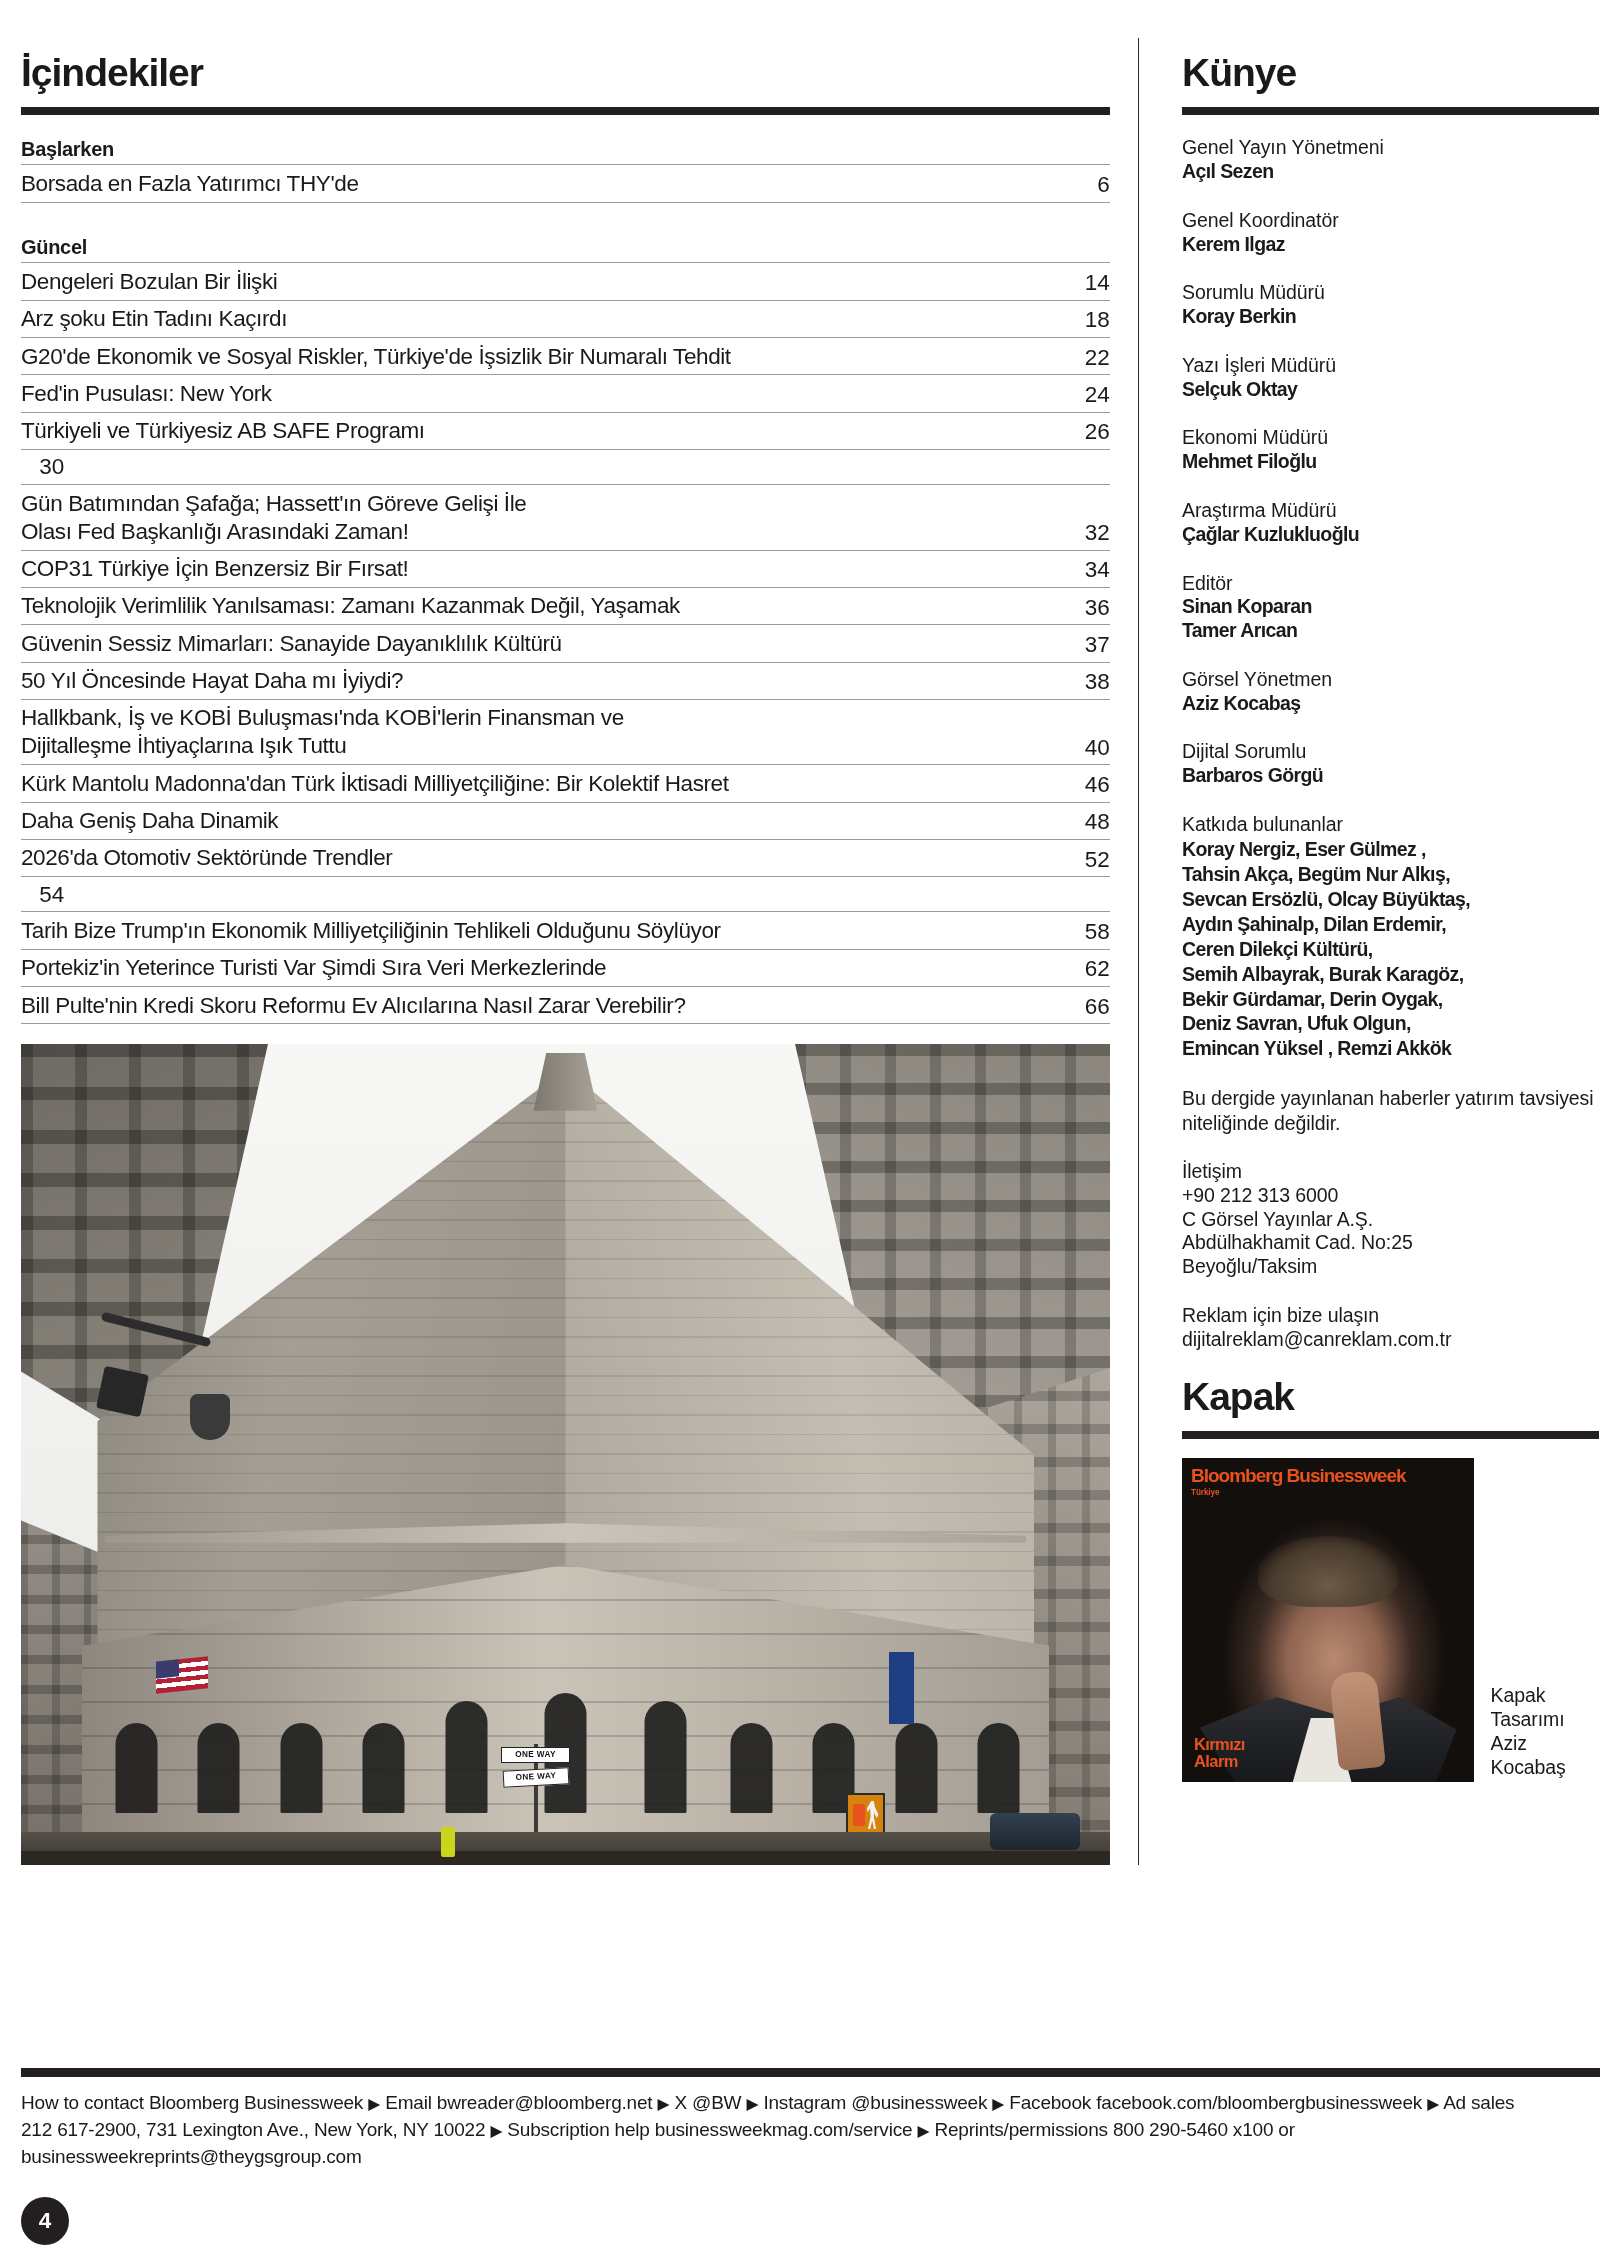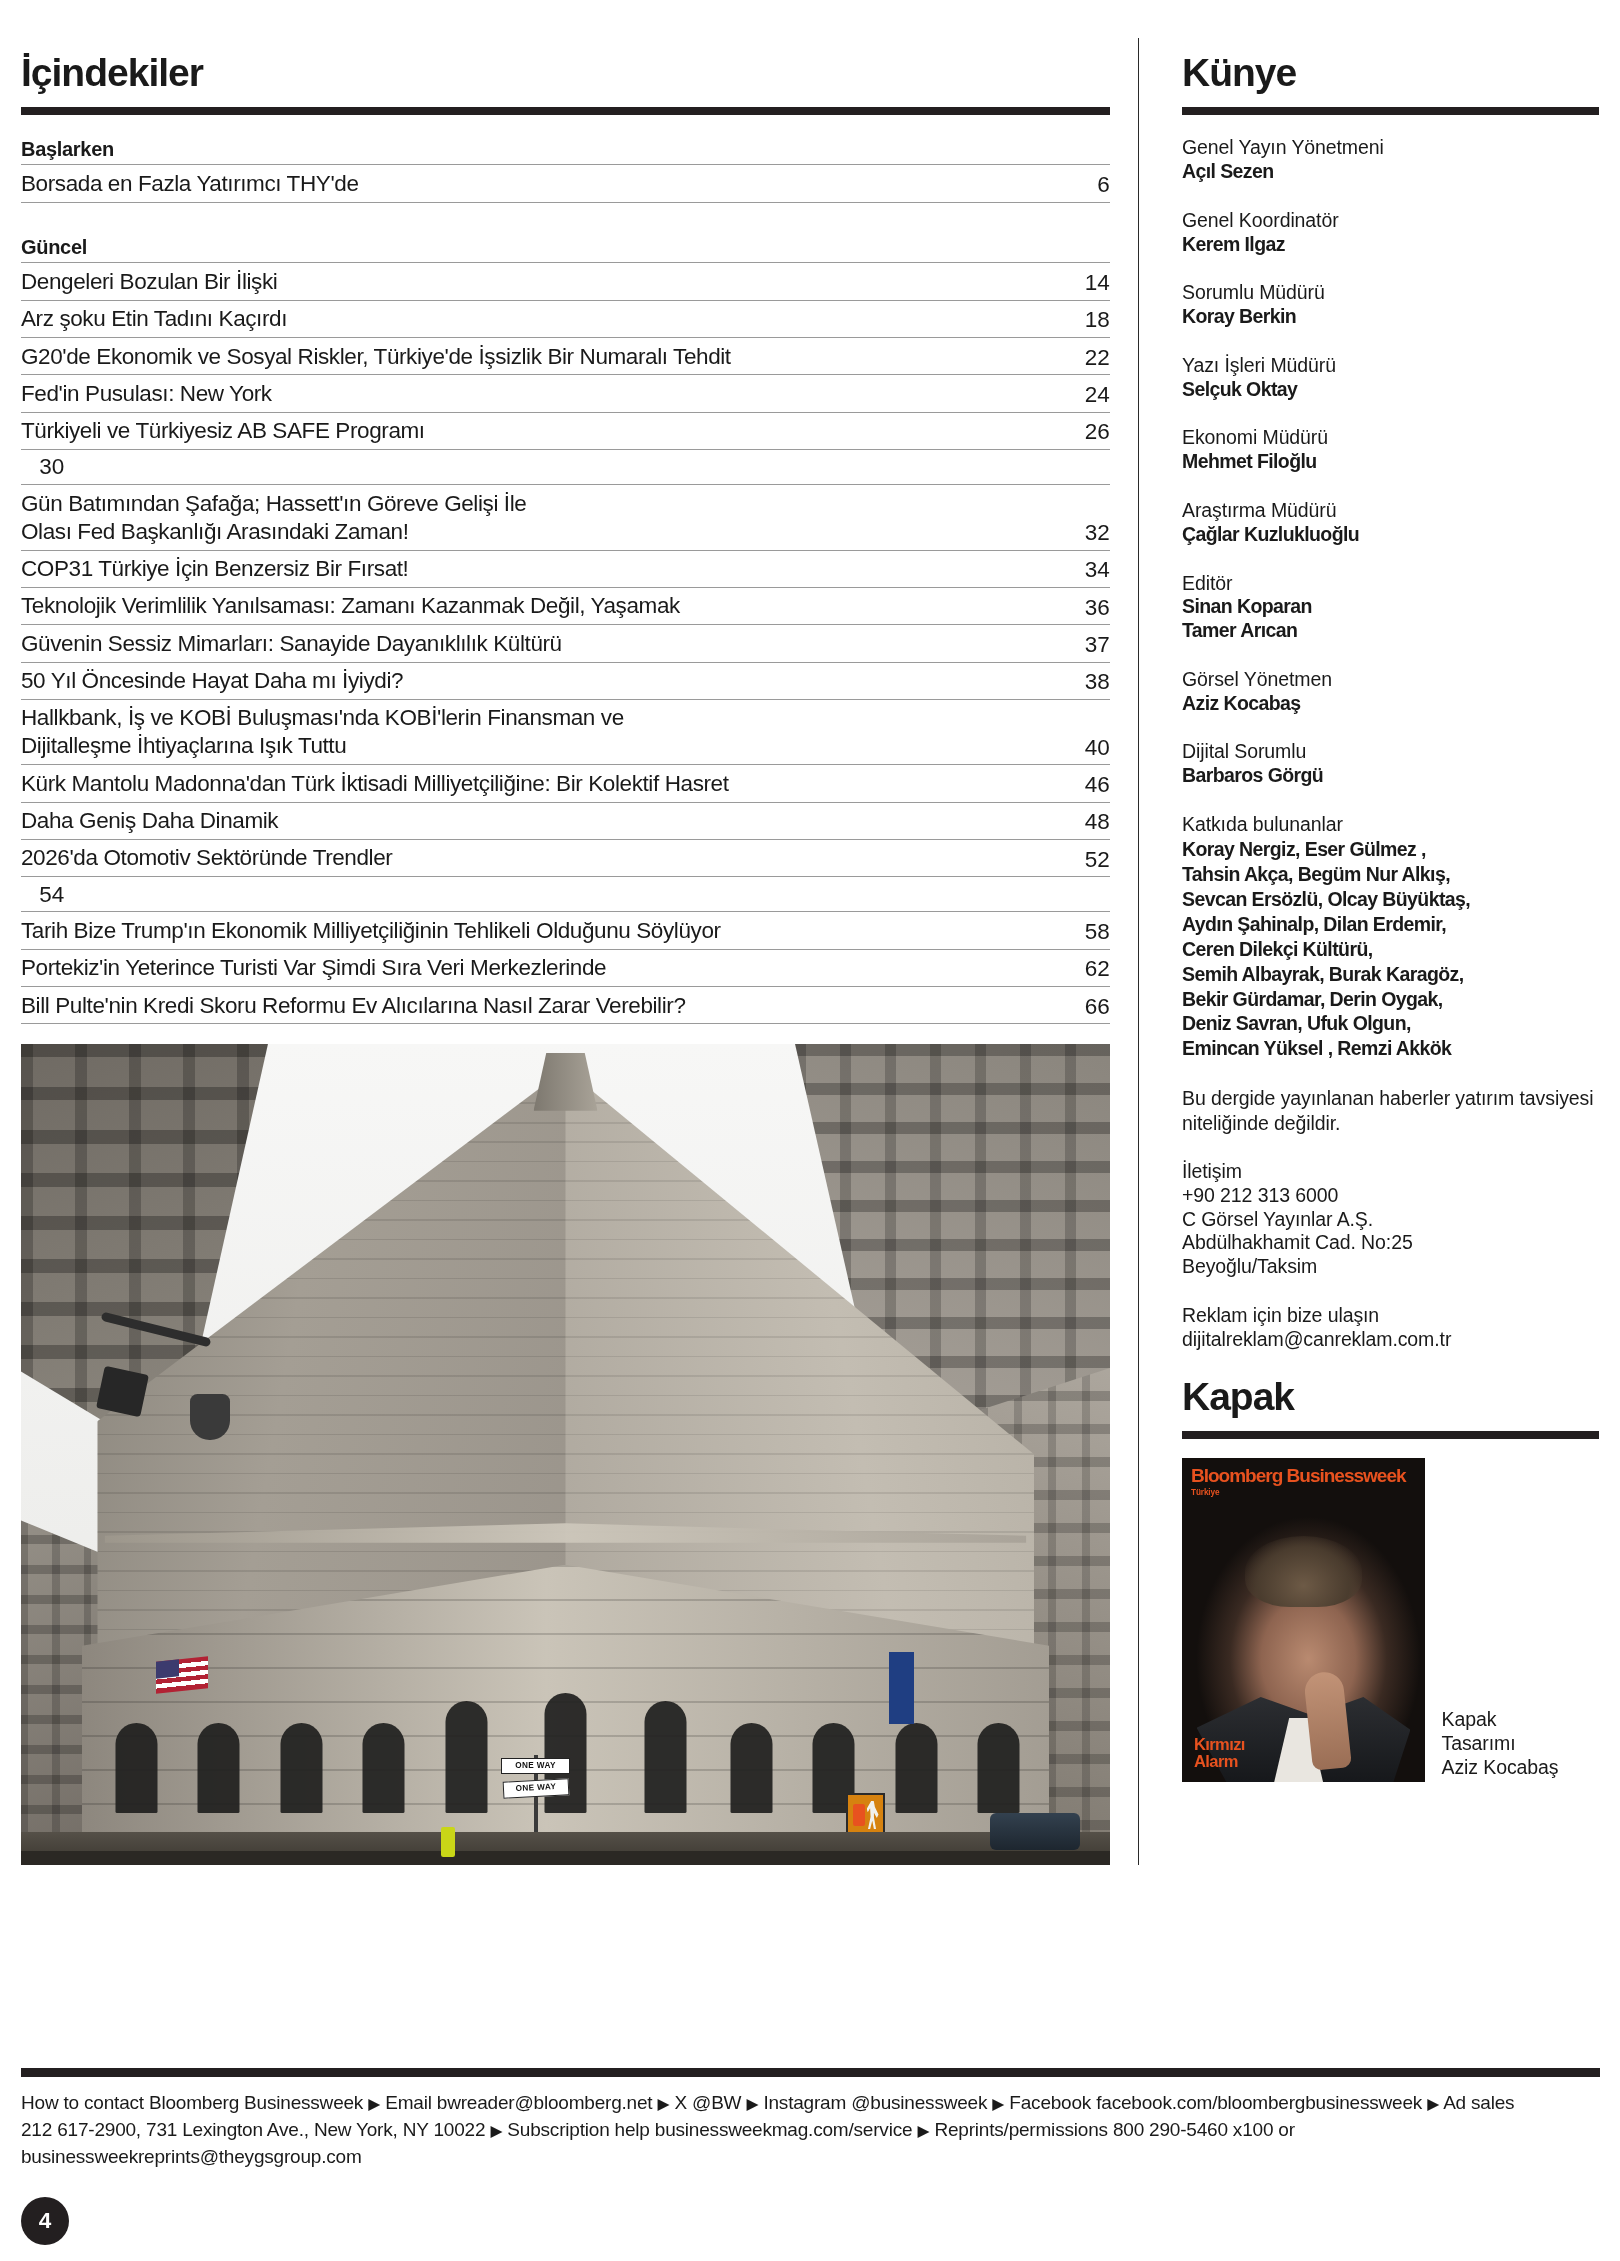--- a/index.html
+++ b/index.html
@@ -227,21 +227,21 @@
   .lamp-arm { position:absolute; left:0; top:0; width: 112px; height: 9px; background:#2d2d2d; transform: rotate(14deg); border-radius: 4.5px;}
   .lamp-head { position:absolute; left: 90px; top: 69px; width: 40px; height: 46px; background:#3a3a3a; border-radius: 7.5px 7.5px 19.5px 19.5px;}
   .lamp-box { position:absolute; left: 0px; top: 45px; width: 45px; height: 43px; background:#272727; border-radius:3.7px; transform: rotate(12deg);}
 
   .flag { position: absolute; left: 135px; bottom: 174px; width: 52px; height: 31.5px;
     background: linear-gradient(#b22234 0 14%, #fff 14% 28%, #b22234 28% 42%, #fff 42% 56%, #b22234 56% 70%, #fff 70% 84%, #b22234 84% 100%);
     transform: skewY(-6deg);
   }
   .flag::before { content:""; position:absolute; left:0; top:0; width:22.5px; height:16.5px; background:#3c3b6e;}
 
-  .street-sign { position: absolute; left: 480px; bottom: 68px; width: 69px; height: 42px; }
+  .street-sign { position: absolute; left: 480px; bottom: 79px; width: 69px; height: 42px; }
   .street-sign .p { position:absolute; left: 33px; top: 0; width: 3.7px; height: 90px; background:#3a3a3a;}
   .street-sign .s1 { position:absolute; left:0; top: 3px; width: 69px; height: 16.5px; background:#fff; border:1.5px solid #222; }
   .street-sign .s2 { position:absolute; left:1.5px; top: 25.5px; width: 66px; height: 16.5px; background:#fff; border:1.5px solid #222; transform: rotate(-3deg);}
   .street-sign span { font-size: 8.2px; font-weight: 700; letter-spacing: 0.4px; display:block; text-align:center; line-height: 13.5px; color:#111;}
 
   .ped-signal { position:absolute; right: 225px; bottom: 27px; width: 39px; height: 45px; background:#d6820f; border: 2.2px solid #2a2a2a;}
   .ped-signal .man { position:absolute; right:4.5px; top:6px; width:12px; height:28.5px; background:#f1f1ee; clip-path: polygon(40% 0,60% 0,70% 22%,100% 48%,86% 60%,62% 42%,62% 58%,80% 100%,62% 100%,48% 70%,30% 100%,12% 100%,34% 56%,30% 26%,10% 40%,2% 28%);}
   .ped-signal .hand { position:absolute; left:4.5px; top:9px; width:12px; height:22.5px; background:#e8521f; border-radius:2.2px;}
 
   .sidewalk { position: absolute; left:0; right:0; bottom:0; height: 33px; background: linear-gradient(#555048,#3a362f);}
@@ -282,21 +282,21 @@
   .kapak-title {
     font-size: 39px;
     font-weight: 700;
     letter-spacing: -1px;
     line-height: 1;
   }
   .kapak-area { display: flex; gap: 16.5px; margin-top: 19.5px; align-items: flex-end; }
 
   .cover {
     position: relative;
-    width: 243px;
+    width: 292px;
     height: 324px;
     background: #0b0908;
     overflow: hidden;
     flex: 0 0 auto;
   }
   .cover-photo {
     position: absolute; inset: 0;
     background:
       radial-gradient(ellipse 112px 142px at 52% 62%, #b98a70 0%, #8e6450 42%, #3a2a22 70%, #130f0d 100%),
       linear-gradient(#120f0e, #0a0807);

